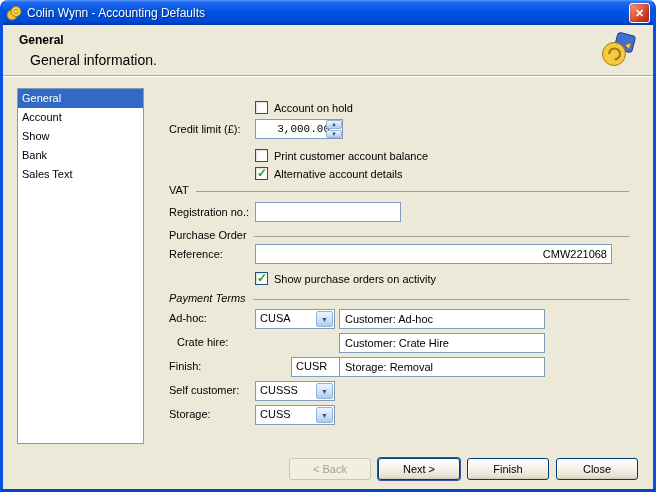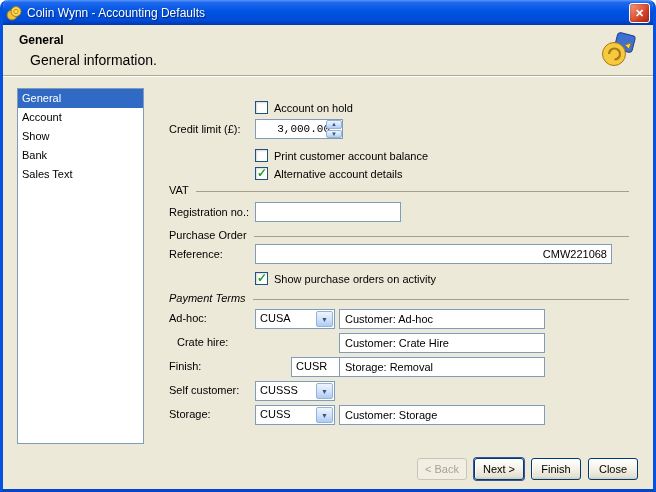--- a/index.html
+++ b/index.html
@@ -80,21 +80,21 @@
   .combo .ctext { position:absolute; left:4px; top:2px; }
   .combo .cbtn { position:absolute; right:1px; top:1px; bottom:1px; width:17px;
                  border:1px solid #95b3d7; border-radius:2px;
                  background:linear-gradient(180deg,#eef5fe 0%,#cfe1fb 55%,#aecbf3 100%);
                  display:flex; align-items:center; justify-content:center; cursor:default; }
   .combo .cbtn::after { content:"▼"; font-size:7px; color:#44546f; }
 
   
   .footer { position:absolute; left:0; right:0; bottom:9px; display:flex;
             justify-content:flex-end; gap:7px; padding-right:15px; }
-  .btn { width:50px; height:22px; font:11px "Liberation Sans", sans-serif;
+  .btn { width:82px; height:22px; font:11px "Liberation Sans", sans-serif;
          border:1px solid #003c74; border-radius:3px;
          background:linear-gradient(180deg,#ffffff 0%,#f4f2e6 50%,#e4e1d2 88%,#cfccbc 100%);
          box-shadow:inset 1px 1px 0 rgba(255,255,255,.85); cursor:default; }
   .btn.default { box-shadow:0 0 0 1px #36539c, inset 1px 1px 0 rgba(255,255,255,.85); }
   .btn.disabled { border-color:#c9c5b9; color:#a7a392; background:#f1efe2; box-shadow:none; }
 </style>
 </head>
 <body>
 
 <div class="window">
@@ -197,21 +197,20 @@
   <div class="combo" style="left:252px;top:381px;">
     <span class="ctext">CUSSS</span>
     <span class="cbtn"></span>
   </div>
 
   <div class="lbl" style="left:166px;top:408px;">Storage:</div>
   <div class="combo" style="left:252px;top:405px;">
     <span class="ctext">CUSS</span>
     <span class="cbtn"></span>
   </div>
-  <div class="statfield" style="left:336px;top:405px;width:206px;">Customer: Storage</div>
 
   <div class="footer">
     <button class="btn disabled" disabled="">&lt; Back</button>
     <button class="btn default">Next &gt;</button>
     <button class="btn">Finish</button>
     <button class="btn">Close</button>
   </div>
 
 </div>
 

